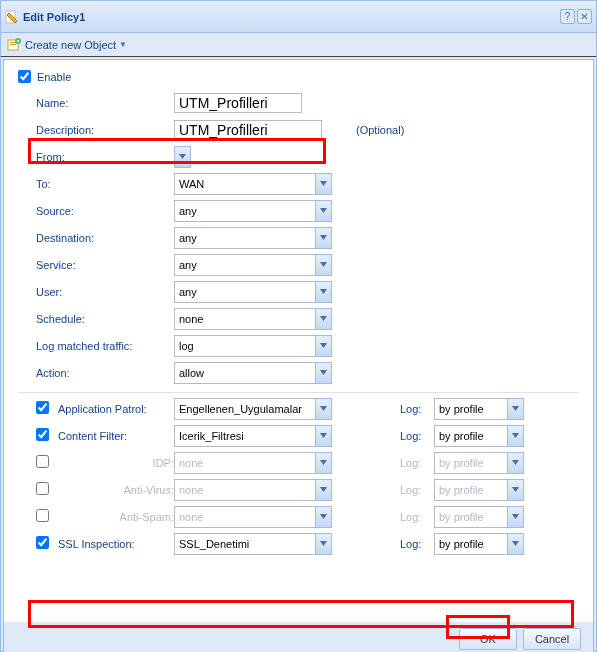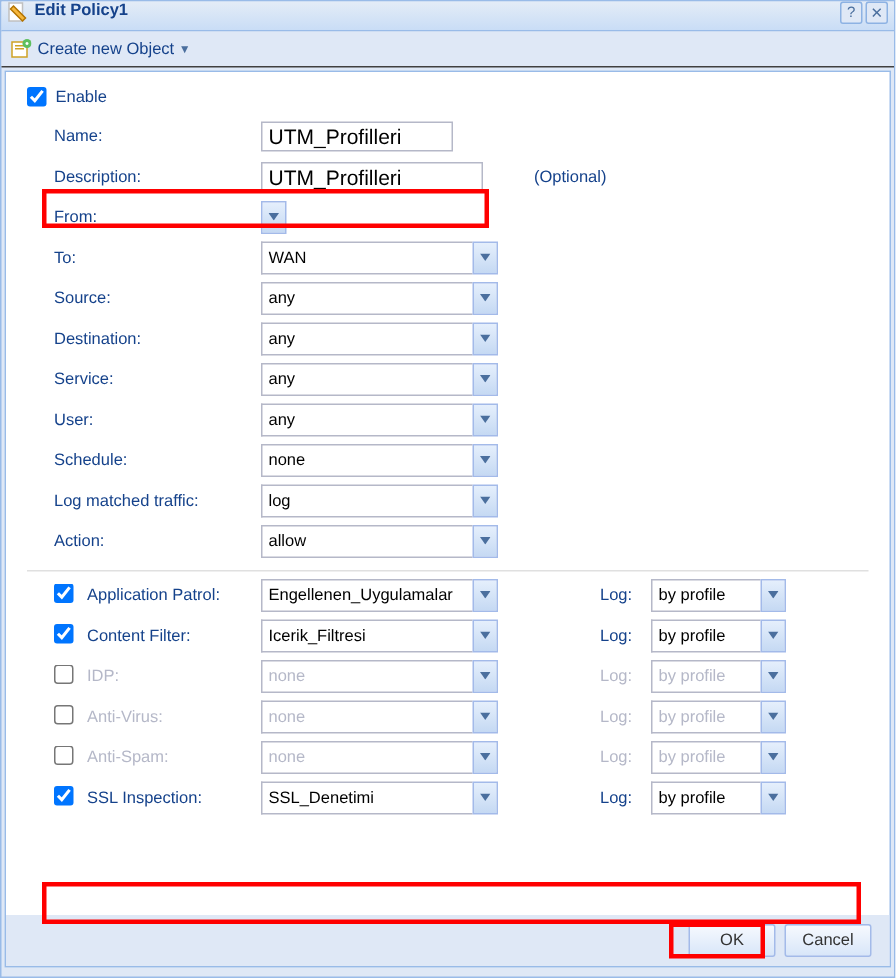--- a/index.html
+++ b/index.html
@@ -1,18 +1,18 @@
 <!DOCTYPE html>
 <html><head>
 <meta charset="utf-8">
 <style>
   * { box-sizing: border-box; }
   html, body { margin: 0; padding: 0; font-family: Tahoma, Arial, sans-serif; font-size: 11px; color: #15428b; background: #fff; }
   .window { width: 597px; height: 652px; border: 1px solid #99bbe8; background: #dfe8f6; position: relative; }
-  .titlebar { height: 20px; background: linear-gradient(#e4ecf7, #c9ddf6); border-bottom: 1px solid #99bbe8; display: flex; padding: 0 4px; }
+  .titlebar { height: 32px; background: linear-gradient(#e4ecf7, #c9ddf6); border-bottom: 1px solid #99bbe8; display: flex; align-items: center; padding: 0 4px; }
   .titlebar .icon { width: 14px; height: 14px; margin-right: 4px; display: flex; align-items: center; justify-content: center; }
   .titlebar .title { font-weight: bold; font-size: 11px; color: #15428b; }
   .titlebar .spacer { flex: 1; }
   .tb-btn { width: 15px; height: 15px; border: 1px solid #8db2e3; background: #dfe8f6; margin-left: 2px; display: flex; align-items: center; justify-content: center; font-size: 10px; color: #4b6f9e; cursor: pointer; border-radius: 2px; }
   .toolbar { height: 24px; background: #dfe8f6; border-bottom: 1px solid #404040; display: flex; align-items: center; padding: 0 6px; }
   .toolbar .tb-link { display: flex; align-items: center; cursor: pointer; }
   .toolbar .tb-link .ic { width: 14px; height: 14px; margin-right: 4px; }
   .toolbar .tb-link .drop { margin-left: 3px; font-size: 8px; color: #4b6f9e; }
   .body { background: #fff; margin: 2px; border: 1px solid #99bbe8; height: calc(100% - 52px); padding: 10px 14px 0 14px; position: relative; overflow: hidden; }
   .row { display: flex; align-items: center; height: 27px; }
@@ -27,21 +27,21 @@
   .combo input { flex: 1; width: 100%; height: 22px; border: 1px solid #b5b8c8; border-right: none; padding: 2px 4px; font-size: 11px; color: #000; background: #fff; }
   .combo .trg { width: 17px; height: 22px; border: 1px solid #a3bae9; background: linear-gradient(#e5effc, #c5d9f3); display: flex; align-items: center; justify-content: center; cursor: pointer; }
   .combo .trg svg { width: 7px; height: 5px; }
   .combo.disabled input { color: #b5b8c8; }
   .combo.sm { width: 90px; }
   .optional { margin-left: 34px; color: #15428b; }
   .section-title { color: #1e4e8c; font-weight: bold; margin: 14px 0 8px 0; font-size: 11px; }
   .utm-row { display: flex; align-items: center; height: 27px; padding-left: 18px; }
   .utm-row .cb-col { width: 22px; }
   .utm-row .lab3 { width: 116px; color: #15428b; }
-  .utm-row .lab3.disabled { color: #b5b8c8; }
+  .utm-row .lab3.disabled { color: #b5b8c8; text-align: right; }
   .utm-row .log-label { width: 34px; margin-left: 68px; color: #15428b; }
   .utm-row .log-label.disabled { color: #b5b8c8; }
   .highlight-red { position: absolute; border: 3px solid #ff0000; pointer-events: none; }
   .hl1 { top: 78px; left: 24px; width: 298px; height: 26px; }
   .hl2 { top: 540px; left: 24px; width: 546px; height: 28px; }
   .hl-ok { position: absolute; top: 614px; left: 445px; width: 64px; height: 24px; border: 3px solid #ff0000; pointer-events: none; }
   .btnbar { position: absolute; bottom: 0; left: 0; right: 0; height: 34px; background: #dfe8f6; display: flex; align-items: center; justify-content: flex-end; padding: 0 12px; }
   .btn { min-width: 58px; height: 22px; border: 1px solid #a3bae9; background: linear-gradient(#f6f9fe, #d8e6f9); margin-left: 6px; font-size: 11px; color: #333; cursor: pointer; border-radius: 2px; }
   hr.sep { border: none; border-top: 1px solid #e0e0e0; margin: 6px 0 2px 0; }
 </style>

